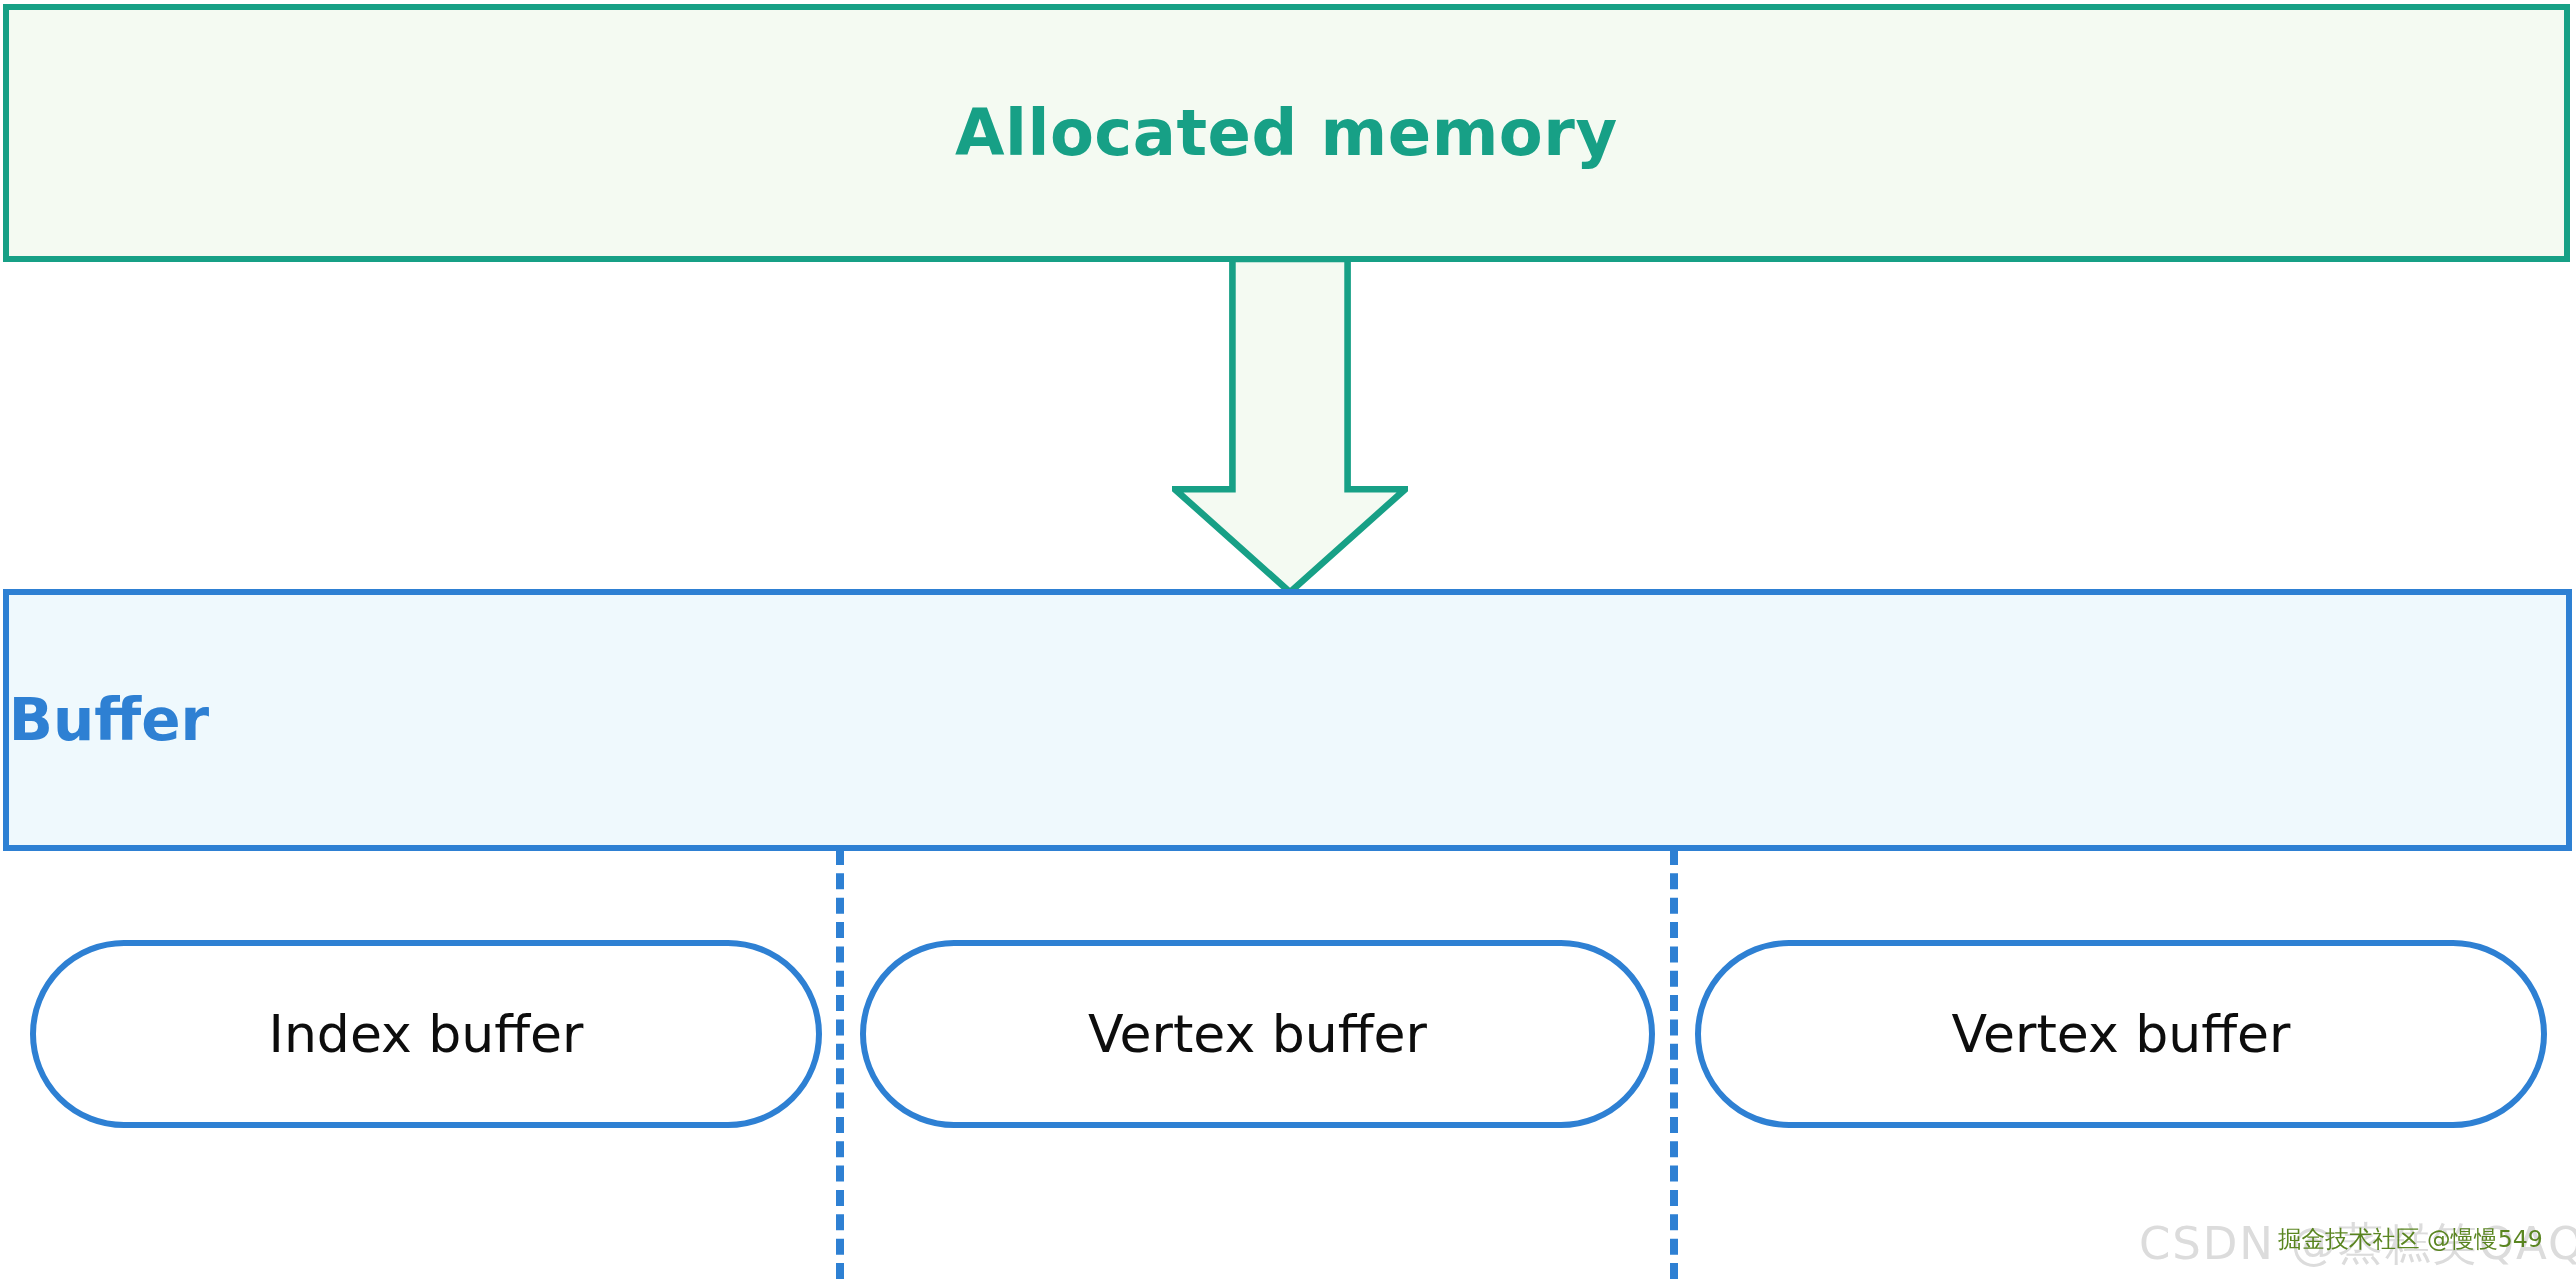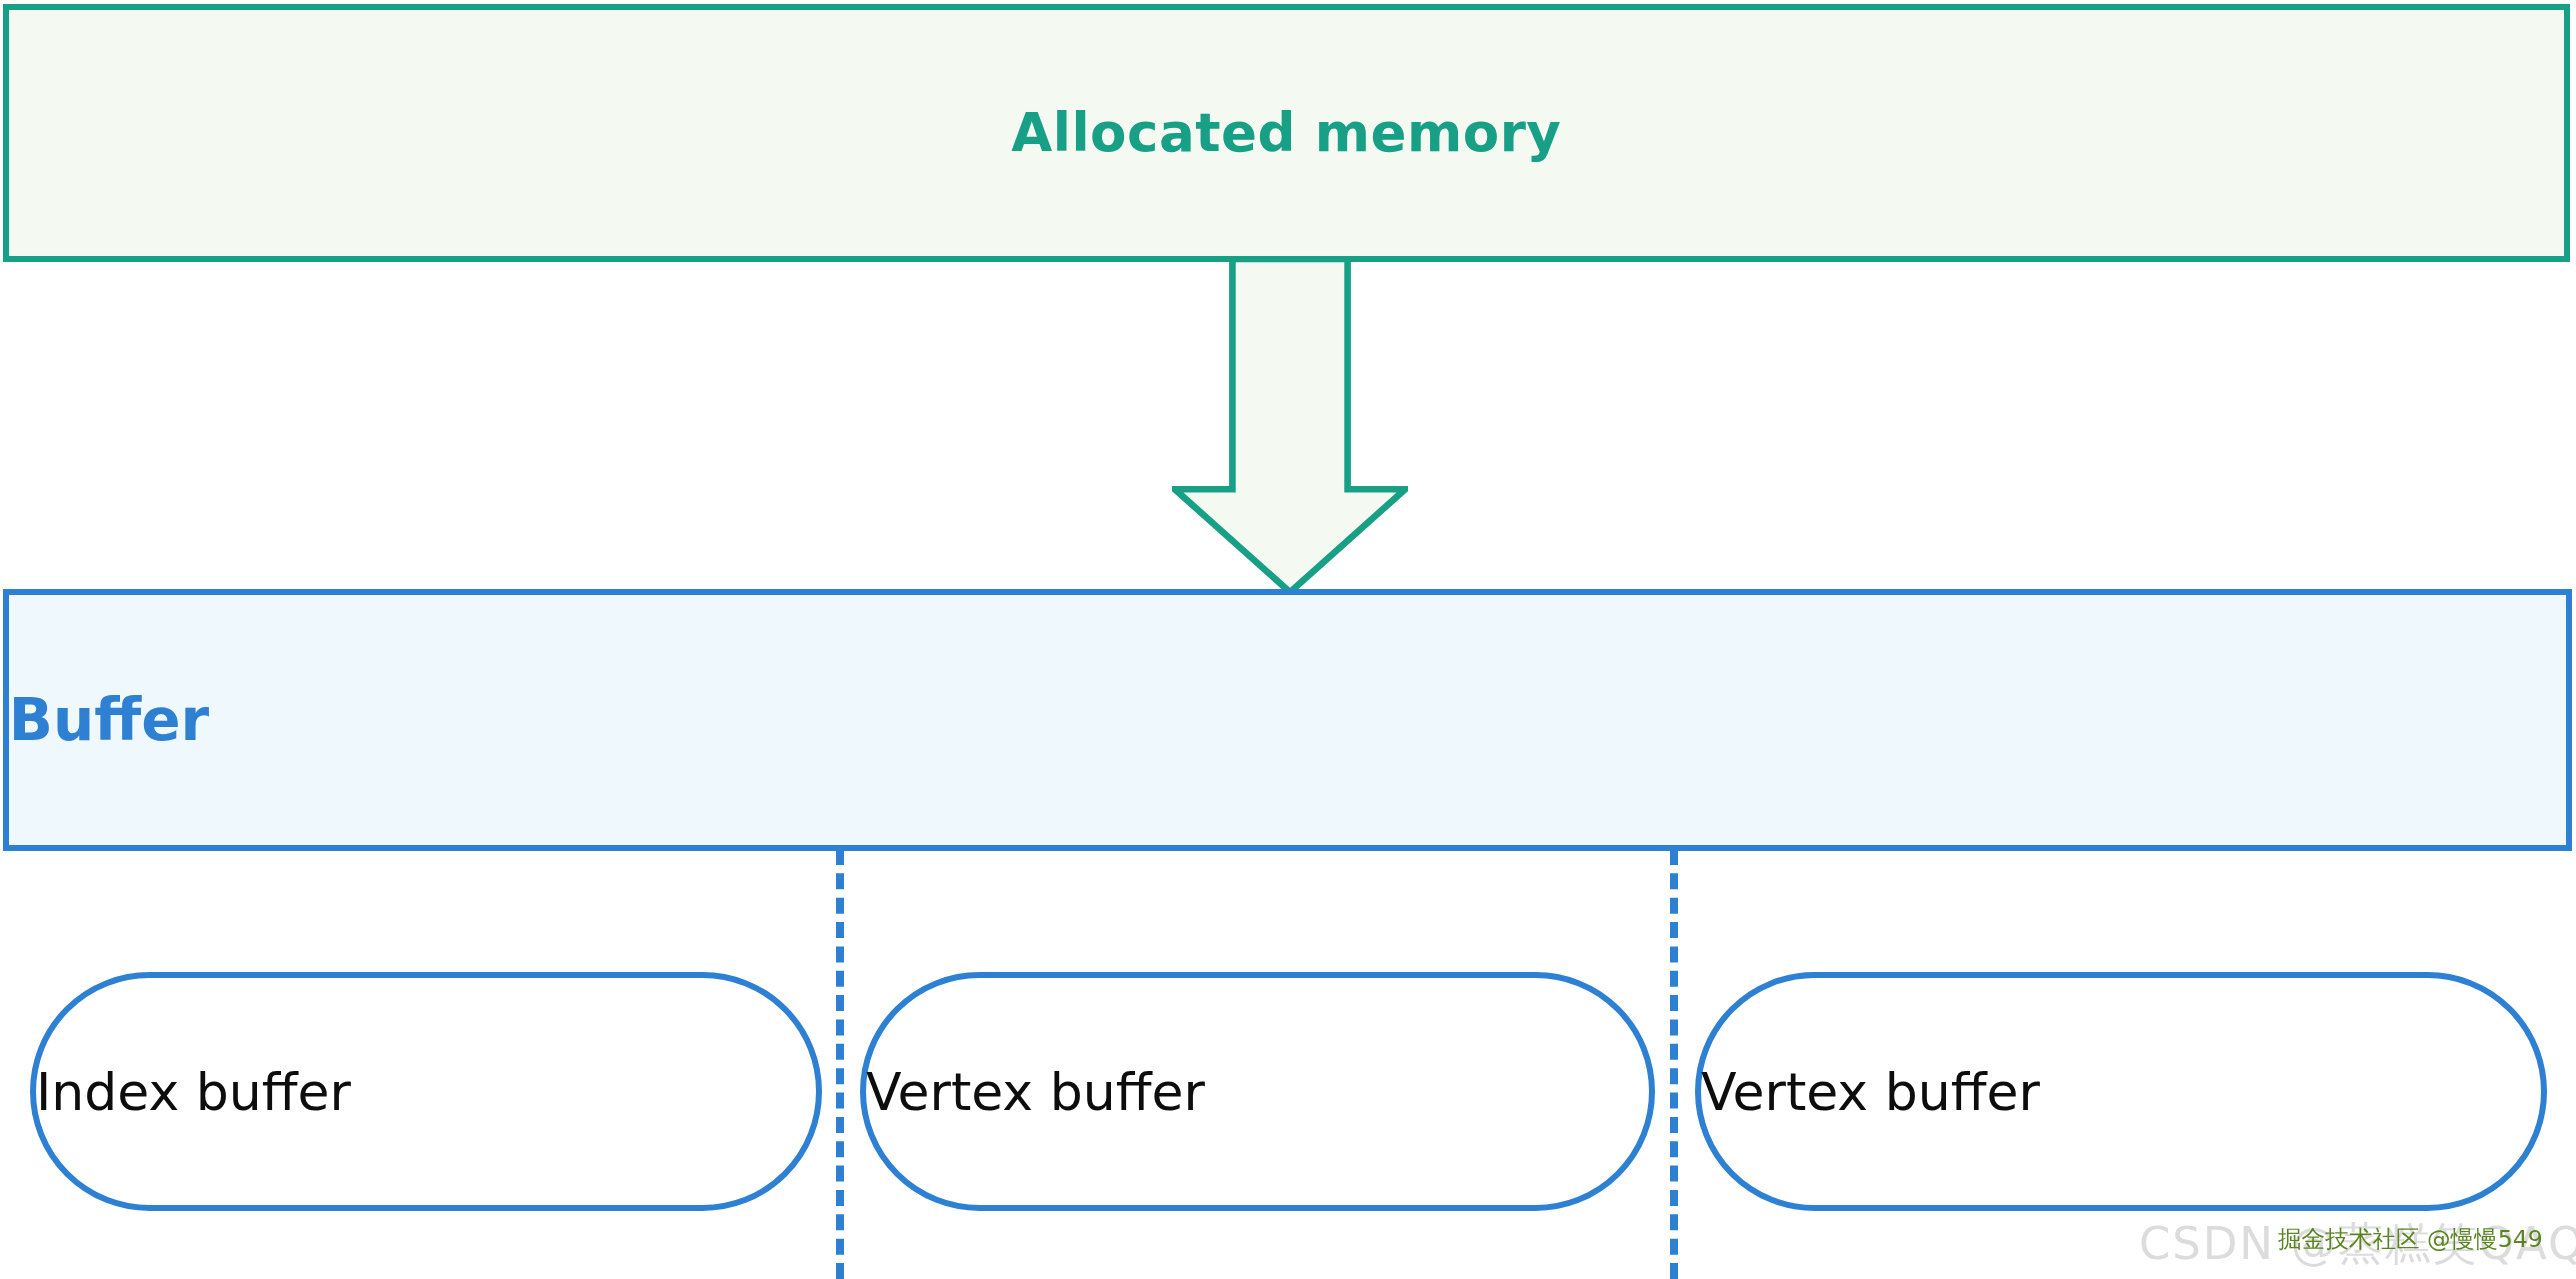--- a/index.html
+++ b/index.html
@@ -28,21 +28,21 @@
     height: 258px;
     box-sizing: border-box;
     border: 6.6px solid #17A086;
     background: #F4FAF2;
     display: flex;
     align-items: center;
     justify-content: center;
     z-index: 2;
   }
   .alloc-label {
-    font-size: 53px;
+    font-size: 64px;
     font-weight: bold;
     color: #17A086;
     letter-spacing: 0.5px;
     line-height: 1;
     white-space: nowrap;
   }
 
   
   .arrow-wrap {
     position: absolute;
@@ -88,29 +88,29 @@
     height: 430px;
     border-left: 8.5px dashed #2E80D3;
     z-index: 1;
   }
   .divider.d1 { left: 836px; }
   .divider.d2 { left: 1670px; }
 
   
   .pill {
     position: absolute;
-    top: 972px;
-    height: 239px;
+    top: 940px;
+    height: 188px;
     box-sizing: border-box;
     border: 6.6px solid #2E80D3;
     border-radius: 189px;
     background: #ffffff;
     display: flex;
     align-items: center;
-    justify-content: flex-start;
+    justify-content: center;
     z-index: 4;
   }
   .pill-label {
     font-size: 52px;
     font-weight: normal;
     color: #0d0d0d;
     line-height: 1;
     white-space: nowrap;
   }
   .pill.p0 { left: 30px;   width: 792px; }

